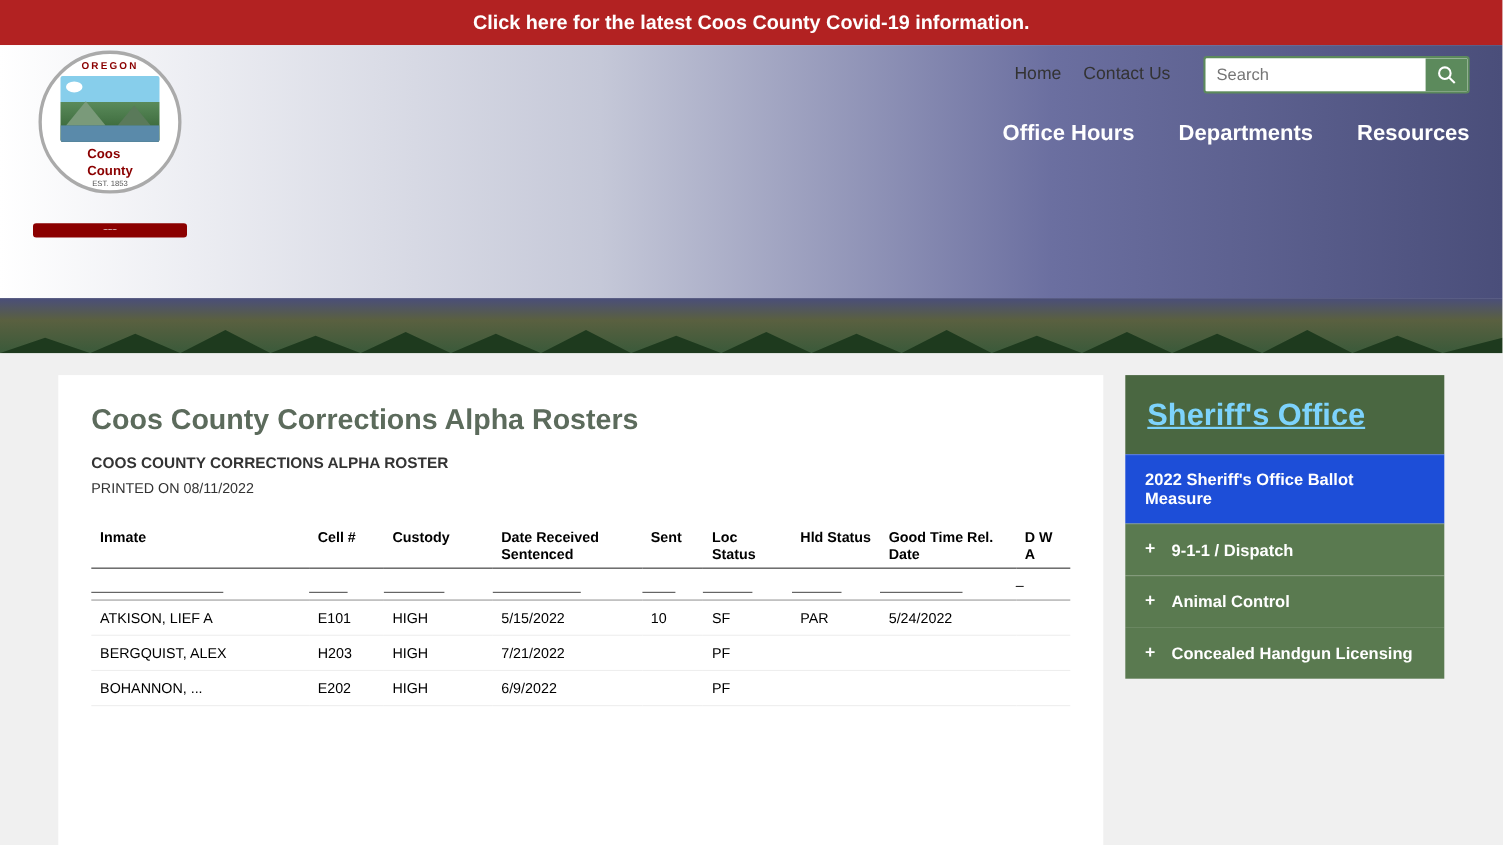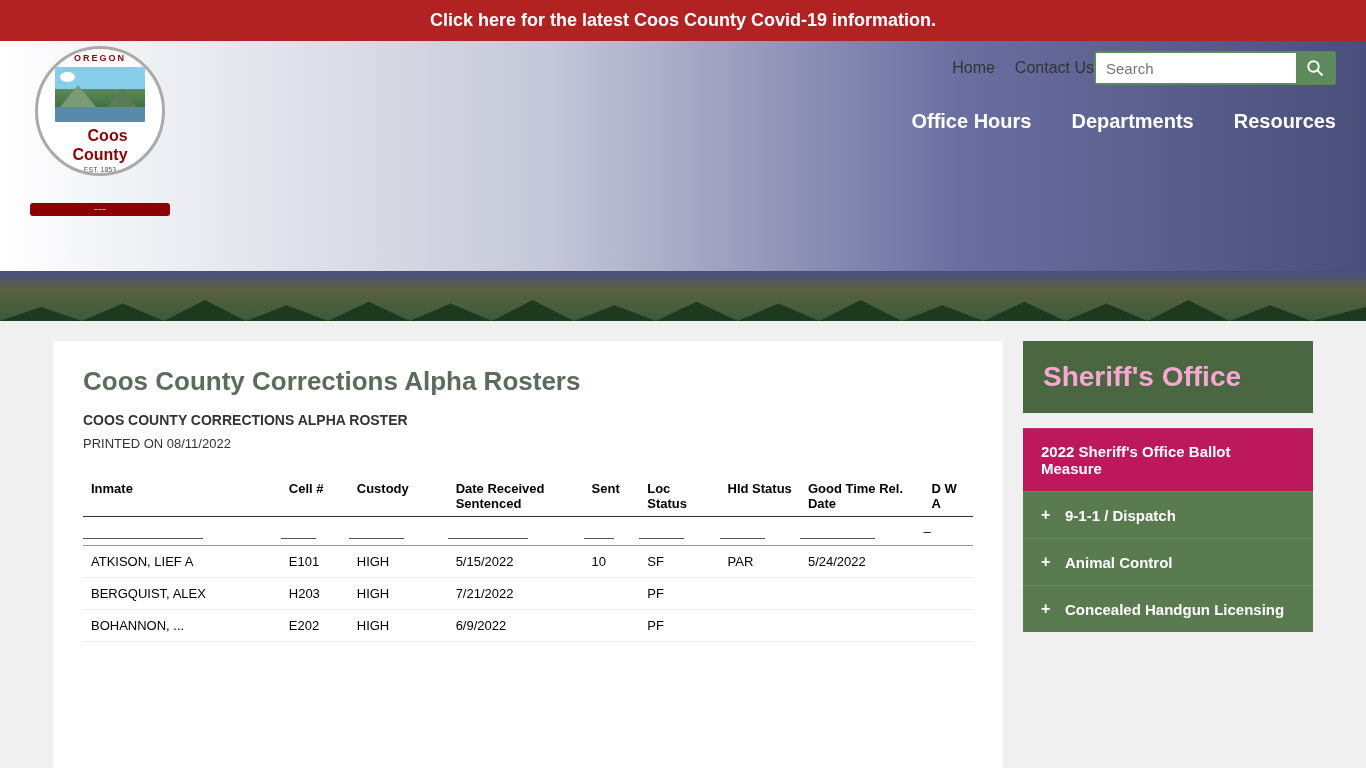--- a/index.html
+++ b/index.html
@@ -20,20 +20,21 @@
     .header {
       background: linear-gradient(to right, #fff 0%, #c5c8d8 40%, #6b6fa0 70%, #4a4e7a 100%);
       padding: 10px 30px 16px 30px;
       position: relative;
       min-height: 230px;
     }
     .header-top {
       display: flex;
       align-items: center;
       justify-content: flex-end;
+      gap: 30px;
       padding-bottom: 10px;
     }
     .logo-area {
       position: absolute;
       left: 30px;
       top: 5px;
     }
 
     .nav-links {
       display: flex;
@@ -147,45 +148,45 @@
       padding: 4px 0;
     }
 
     
     .sidebar {
       width: 290px;
       flex-shrink: 0;
     }
     .sidebar-title {
       background: #4a6741;
-      color: #f9a8d4;
+      color: #7dd3fc;
       padding: 20px 20px;
       font-size: 28px;
       font-weight: bold;
+      text-decoration: underline;
     }
     .sidebar-item {
       background: #5a7a50;
       color: #fff;
       padding: 14px 18px;
       font-size: 15px;
       font-weight: bold;
       cursor: pointer;
       border-top: 1px solid rgba(255,255,255,0.1);
       display: flex;
       align-items: center;
       gap: 8px;
     }
     .sidebar-item .plus-icon {
       font-size: 16px;
       font-weight: bold;
       min-width: 16px;
     }
     .sidebar-item-active {
-      background: #be185d;
-      margin-top: 15px;
+      background: #1d4ed8;
     }
 
     .header-bg-landscape {
       height: 50px;
       background: linear-gradient(to bottom, #4a4e7a 0%, #5a6040 40%, #3a5a3a 100%);
       overflow: hidden;
       position: relative;
     }
     .tree-silhouette {
       position: absolute;
@@ -209,21 +210,21 @@
         <div style="font-size:9px; font-weight:bold; color:#8B0000; letter-spacing:2px; margin-top:4px;">OREGON</div>
         <div style="width:90px; height:60px; background:linear-gradient(180deg,#87ceeb 0%,#87ceeb 40%,#5a8a5a 40%,#2d5a2d 100%); margin:4px 0; position:relative; border-radius:2px; overflow:hidden;">
 
           <div style="position:absolute; top:5px; left:5px; width:15px; height:10px; background:#fff; border-radius:50%;"></div>
 
           <div style="position:absolute; bottom:15px; left:5px; width:0; height:0; border-left:18px solid transparent; border-right:18px solid transparent; border-bottom:22px solid #7a9a7a;"></div>
           <div style="position:absolute; bottom:15px; right:8px; width:0; height:0; border-left:15px solid transparent; border-right:15px solid transparent; border-bottom:18px solid #5a7a5a;"></div>
 
           <div style="position:absolute; bottom:0; left:0; right:0; height:15px; background:#5a8aaa;"></div>
         </div>
-        <div style="font-size:16px; font-weight:bold; color:#8B0000; text-align:right; line-height:1.2;">Coos<br>County</div>
+        <div style="font-size:12px; font-weight:bold; color:#8B0000; text-align:left; line-height:1.2;">Coos<br>County</div>
         <div style="font-size:7px; color:#555; margin-top:2px;">EST. 1853</div>
       </div>
 
       <div style="position:absolute; bottom:40px; left:0; width:140px; background:#8B0000; color:#fff; text-align:center; font-size:7px; padding:3px 0; border-radius:3px;">~~~</div>
     </div>
   </div>
 
   <div class="header-top" style="padding-right:0;">
     <div style="flex:1;"></div>
     <nav class="nav-links">

